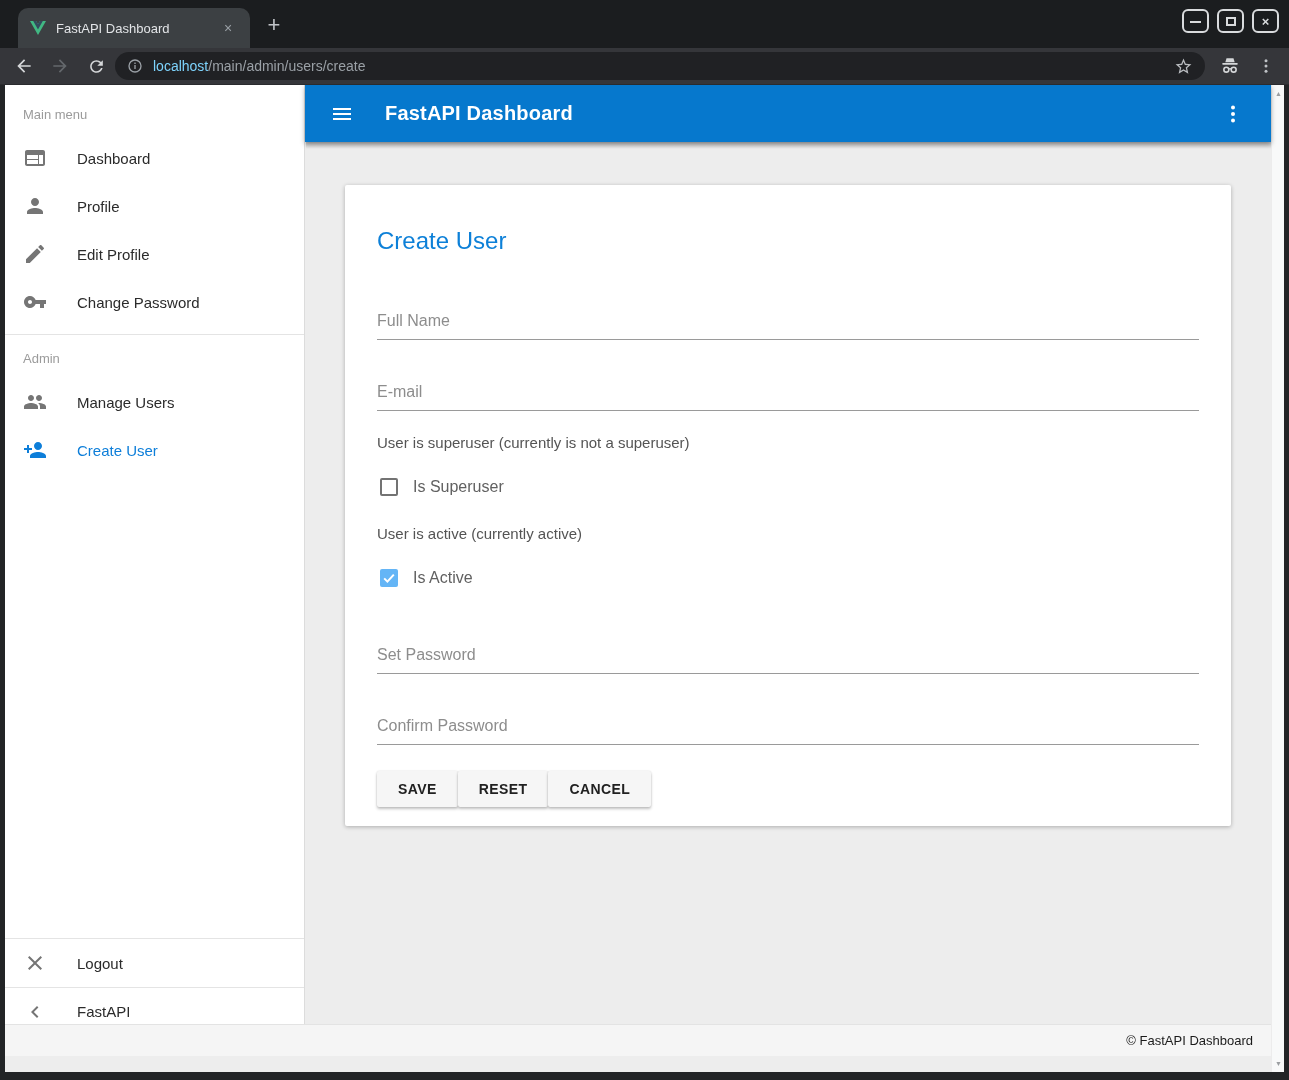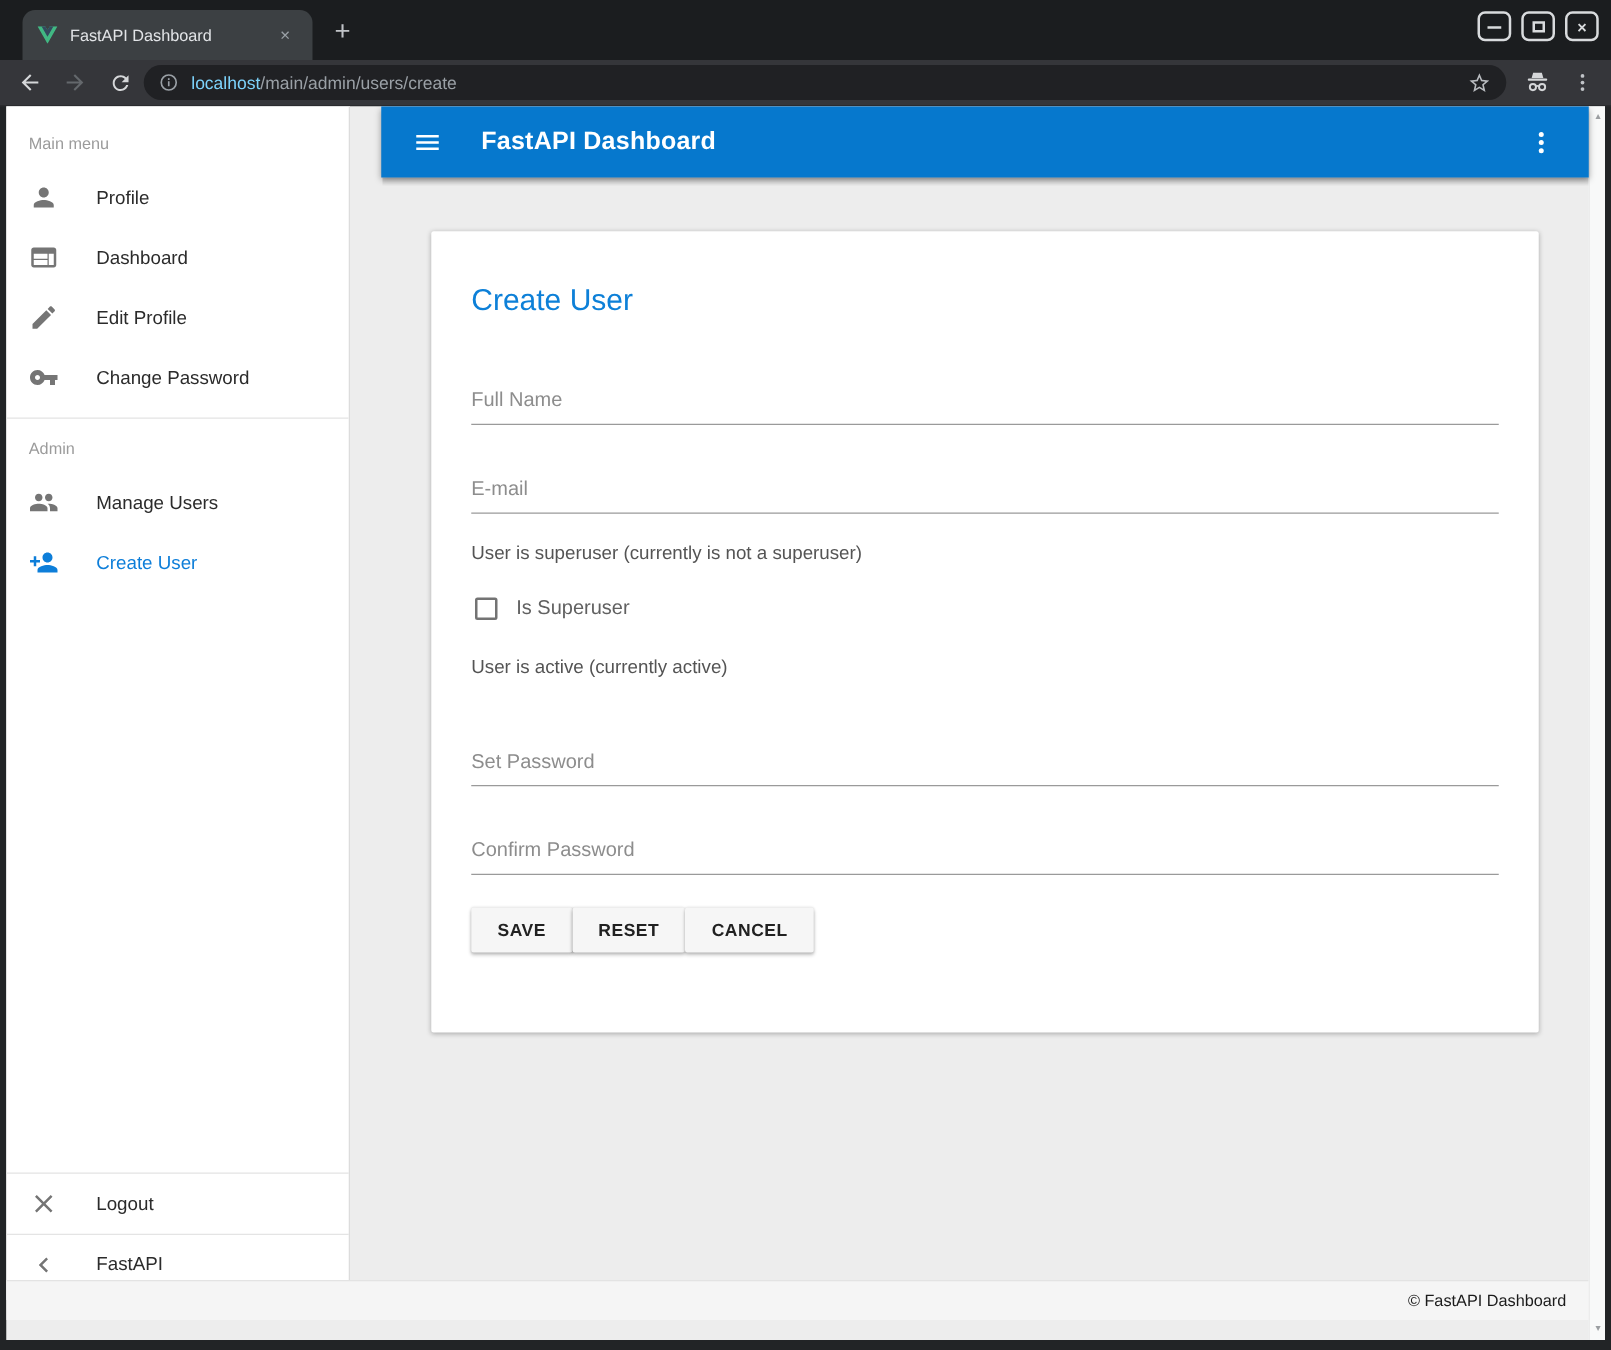--- a/index.html
+++ b/index.html
@@ -29,21 +29,21 @@
              background:#202124; display:flex; align-items:center; padding:0 12px; }
   .omni-text { font-size:14px; margin-left:10px; flex:1; white-space:nowrap; overflow:hidden; }
   .omni-host { color:#7dd3fc; }
   .omni-path { color:#9aa0a6; }
   .tb-right { position:absolute; right:14px; top:4px; height:28px; display:flex; align-items:center; gap:16px; }
 
   
   .main { position:absolute; top:85px; left:5px; right:5px; bottom:8px; background:#ededed; overflow:hidden; }
 
   
-  .sidebar { position:absolute; left:0; top:0; bottom:32px; width:275px; background:#ffffff;
+  .sidebar { position:absolute; left:0; top:0; bottom:32px; width:300px; background:#ffffff;
              border-right:1px solid #dcdcdc; display:flex; flex-direction:column; }
   .sb-top { flex:1; overflow:hidden; }
   .menu-label { padding:22px 18px 12px; font-size:13px; color:#9b9b9b; }
   .sb-item { height:48px; display:flex; align-items:center; padding:0 18px; font-size:15px;
              color:#2b2b2b; cursor:pointer; }
   .sb-item .sb-icon { width:24px; height:24px; margin-right:30px; flex:none; }
   .sb-item .sb-icon svg { width:24px; height:24px; fill:#757575; }
   .sb-item.active { color:#0d7ed9; }
   .sb-item.active .sb-icon svg { fill:#0d7ed9; }
   .sb-divider { border-top:1px solid #e4e4e4; margin-top:8px; }
@@ -177,33 +177,33 @@
 
   <div class="main">
 
     <div class="sidebar">
       <div class="sb-top">
         <div class="menu-label">Main menu</div>
 
         <div class="sb-item">
           <span class="sb-icon">
             <svg viewBox="0 0 24 24">
+                <path d="M20 4H4c-1.1 0-1.99.9-1.99 2L2 18c0 1.1.9 2 2 2h16c1.1 0 2-.9 2-2V6c0-1.1-.9-2-2-2zm-5 14H4v-4h11v4zm0-5H4V9h11v4zm5 5h-4V9h4v9z"></path>
+              </svg>
+          </span>
+          <span>Dashboard</span>
+        </div>
+
+        <div class="sb-item">
+          <span class="sb-icon">
+            <svg viewBox="0 0 24 24">
                 <path d="M12 12c2.21 0 4-1.79 4-4s-1.79-4-4-4-4 1.79-4 4 1.79 4 4 4zm0 2c-2.67 0-8 1.34-8 4v2h16v-2c0-2.66-5.33-4-8-4z"></path>
               </svg>
           </span>
           <span>Profile</span>
-        </div>
-
-        <div class="sb-item">
-          <span class="sb-icon">
-            <svg viewBox="0 0 24 24">
-                <path d="M20 4H4c-1.1 0-1.99.9-1.99 2L2 18c0 1.1.9 2 2 2h16c1.1 0 2-.9 2-2V6c0-1.1-.9-2-2-2zm-5 14H4v-4h11v4zm0-5H4V9h11v4zm5 5h-4V9h4v9z"></path>
-              </svg>
-          </span>
-          <span>Dashboard</span>
         </div>
 
         <div class="sb-item">
           <span class="sb-icon">
             <svg viewBox="0 0 24 24">
                 <path d="M3 17.25V21h3.75L17.81 9.94l-3.75-3.75L3 17.25zM20.71 7.04c.39-.39.39-1.02 0-1.41l-2.34-2.34c-.39-.39-1.02-.39-1.41 0l-1.83 1.83 3.75 3.75 1.83-1.83z"></path>
               </svg>
           </span>
           <span>Edit Profile</span>
         </div>
@@ -282,20 +282,28 @@
         <input class="mfield f1" type="text" placeholder="Full Name" style="">
         <input class="mfield f2" type="text" placeholder="E-mail" style="">
 
         <div class="hint h1">User is superuser (currently is not a superuser)</div>
         <div class="cb-row">
           <span class="cb-box unchecked"></span>
           <span class="cb-label">Is Superuser</span>
         </div>
 
         <div class="hint h2">User is active (currently active)</div>
+        <div class="cb-row">
+          <span class="cb-box checked">
+            <svg width="16" height="16" viewBox="0 0 16 16">
+                <polyline points="3.2,8.4 6.4,11.6 12.8,4.6" fill="none" stroke="#ffffff" stroke-width="2"></polyline>
+              </svg>
+          </span>
+          <span class="cb-label">Is Active</span>
+        </div>
 
         <input class="mfield f3" type="password" placeholder="Set Password" style="">
         <input class="mfield f4" type="password" placeholder="Confirm Password" style="">
 
         <div class="btn-row">
           <button class="mbtn">SAVE</button>
           <button class="mbtn">RESET</button>
           <button class="mbtn">CANCEL</button>
         </div>
       </div>

